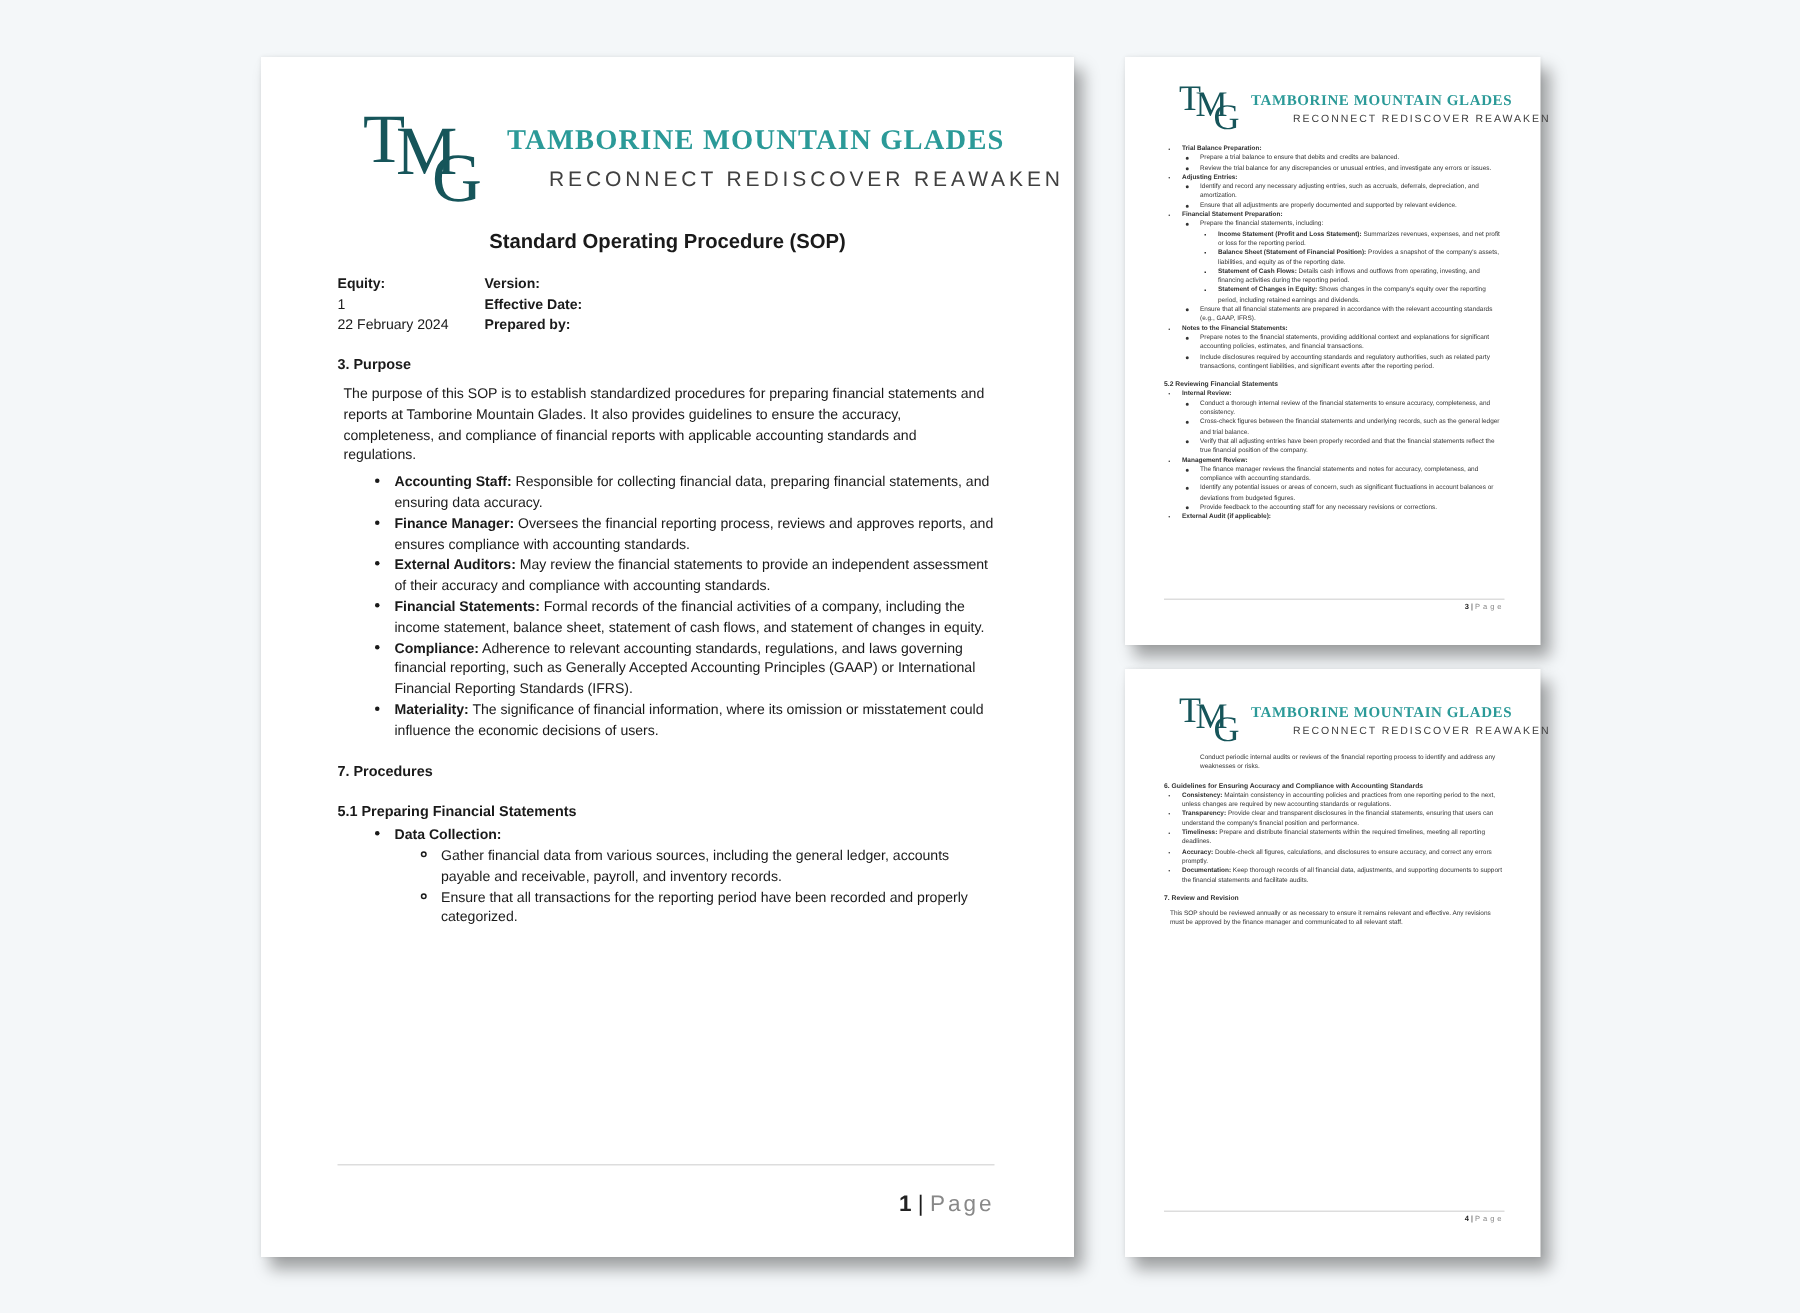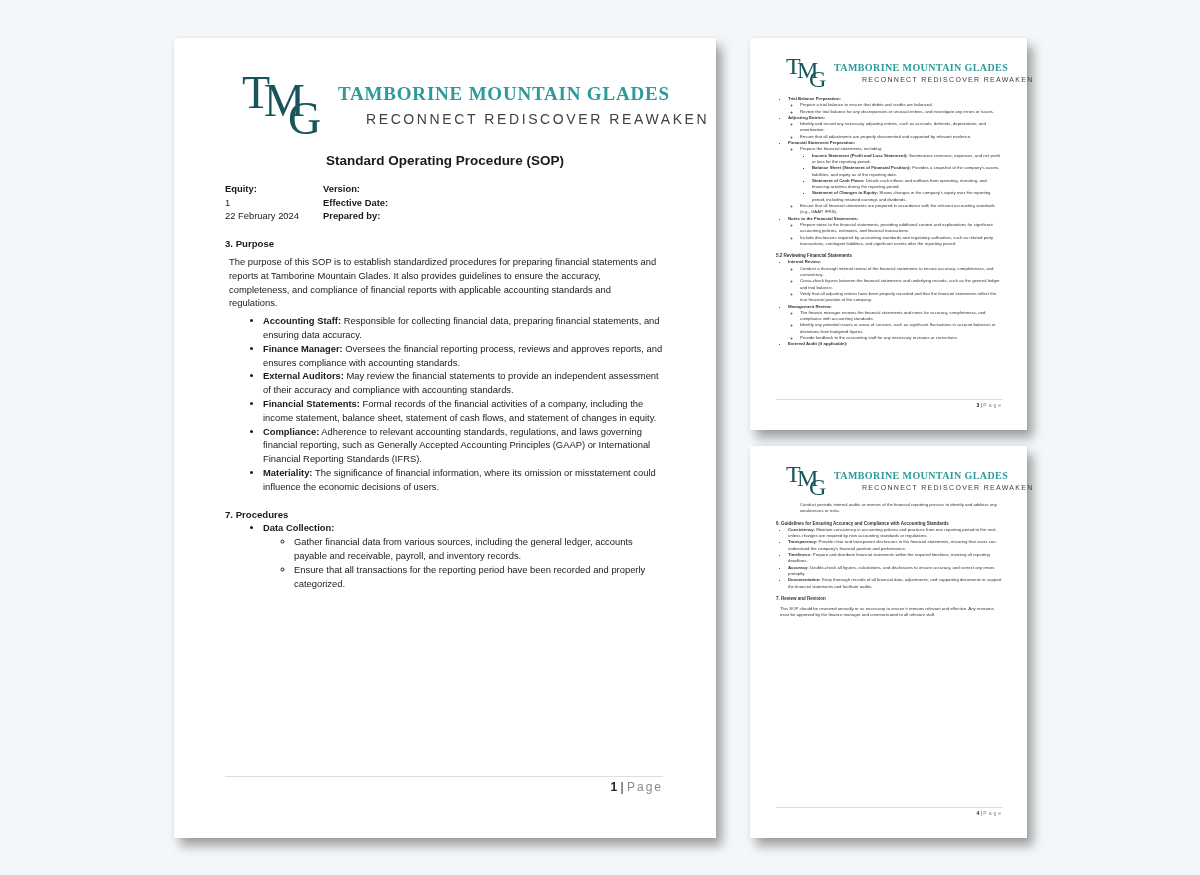--- a/index.html
+++ b/index.html
@@ -40,21 +40,21 @@
   .doc-title{text-align:center;font-weight:bold;font-size:13.5px;margin-bottom:14px;}
   .meta{display:grid;grid-template-columns:98px 1fr;}
   .meta .k{font-weight:bold;}
   h3{font-size:9.6px;margin:14px 0 0 0;font-weight:bold;}
   p{margin:4px;}
   ul{margin:0;padding-left:38px;}
   ul.circle{list-style:circle;padding-left:31px;}
   li{margin:0;}
   b{font-weight:bold;}
   .footer{position:absolute;left:51px;right:53px;border-top:1px solid #ddd;text-align:right;}
-  #p1 .footer{top:738px;padding-top:3px;font-size:12px;}
+  #p1 .footer{top:738px;padding-top:17px;font-size:15px;}
   .footer .num{font-weight:bold;color:#222;}
   .footer .pg{color:#888;letter-spacing:2px;}
 
   
   .bodys{position:absolute;left:26px;width:228px;font-size:4.3px;line-height:6.3px;color:#333;}
   .bodys ul{padding-left:12px;}
   .bodys ul.circle{padding-left:12px;}
   .bodys h3{font-size:4.5px;margin:6px 0 0 0;}
   .small .footer{left:26px;right:24px;font-size:5px;padding-top:2px;}
 </style>
@@ -95,20 +95,21 @@
       <li><b>External Auditors:</b><span> May review the financial statements to provide an independent assessment of their accuracy and compliance with accounting standards.</span></li>
     </ul>
 
     <ul>
       <li><b>Financial Statements:</b><span> Formal records of the financial activities of a company, including the income statement, balance sheet, statement of cash flows, and statement of changes in equity.</span></li>
       <li><b>Compliance:</b><span> Adherence to relevant accounting standards, regulations, and laws governing financial reporting, such as Generally Accepted Accounting Principles (GAAP) or International Financial Reporting Standards (IFRS).</span></li>
       <li><b>Materiality:</b><span> The significance of financial information, where its omission or misstatement could influence the economic decisions of users.</span></li>
     </ul>
 
     <h3>7. Procedures</h3>
+    <h3>5.1 Preparing Financial Statements</h3>
     <ul>
       <li><b>Data Collection:</b>
         <ul class="circle">
           <li>Gather financial data from various sources, including the general ledger, accounts payable and receivable, payroll, and inventory records.</li>
           <li>Ensure that all transactions for the reporting period have been recorded and properly categorized.</li>
         </ul>
       </li>
     </ul>
   </div>
 

